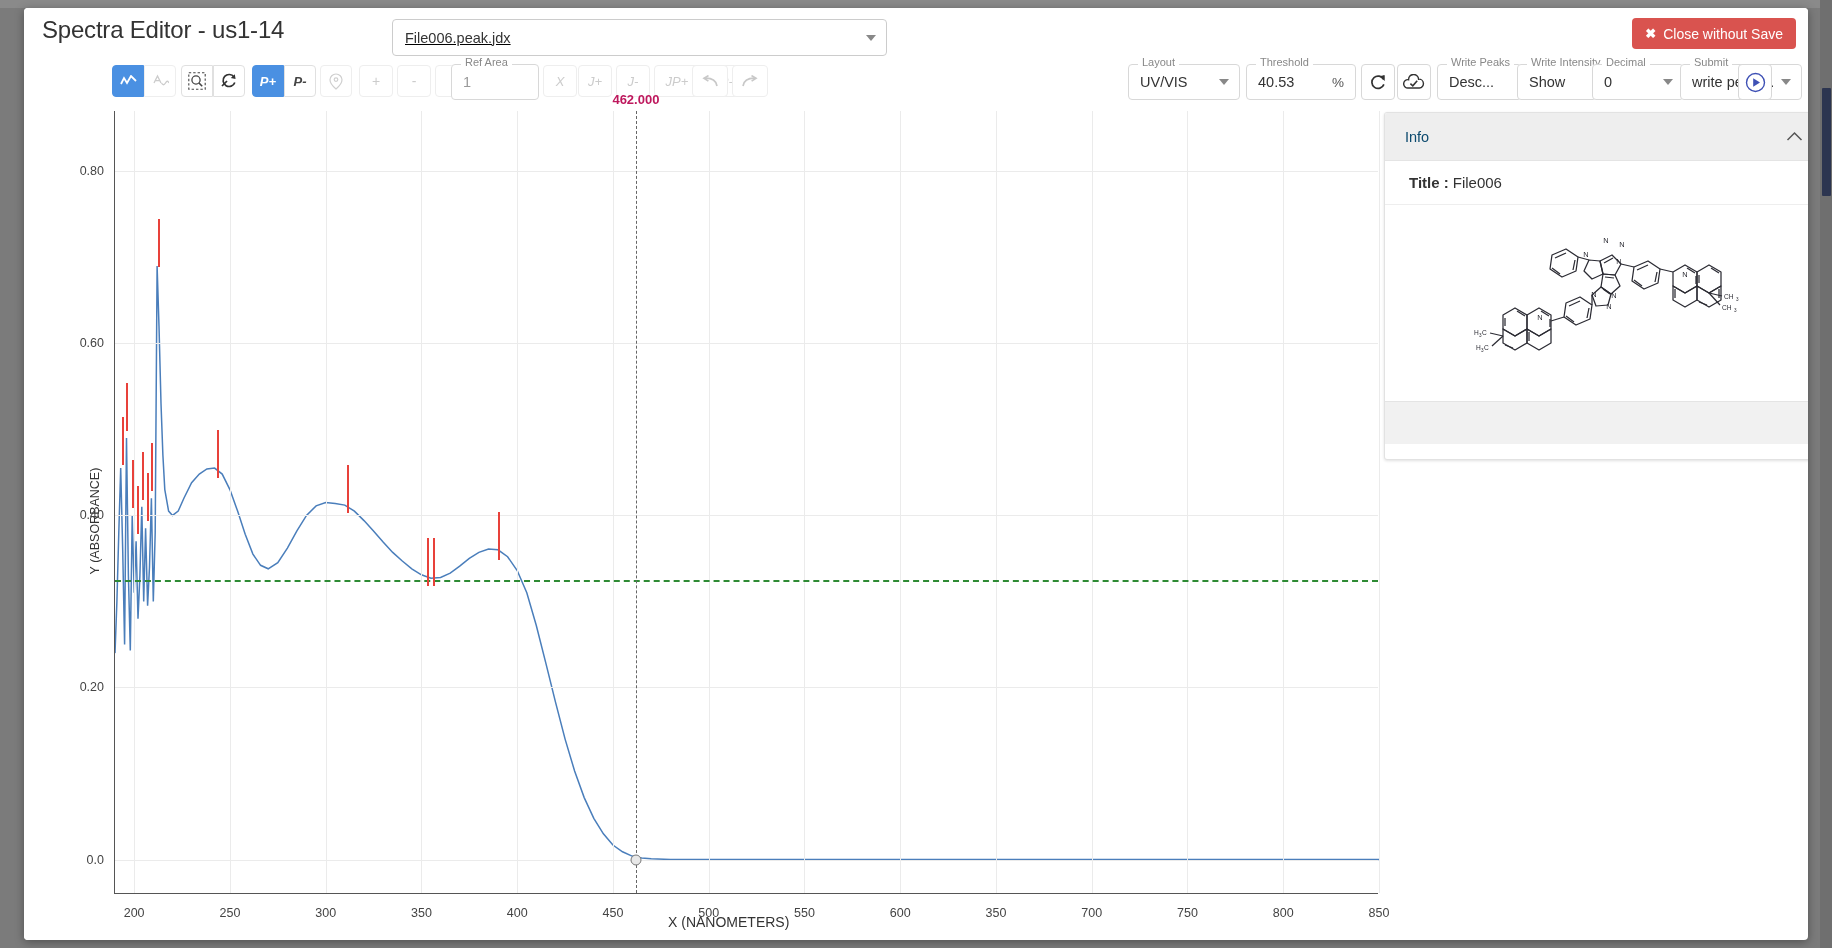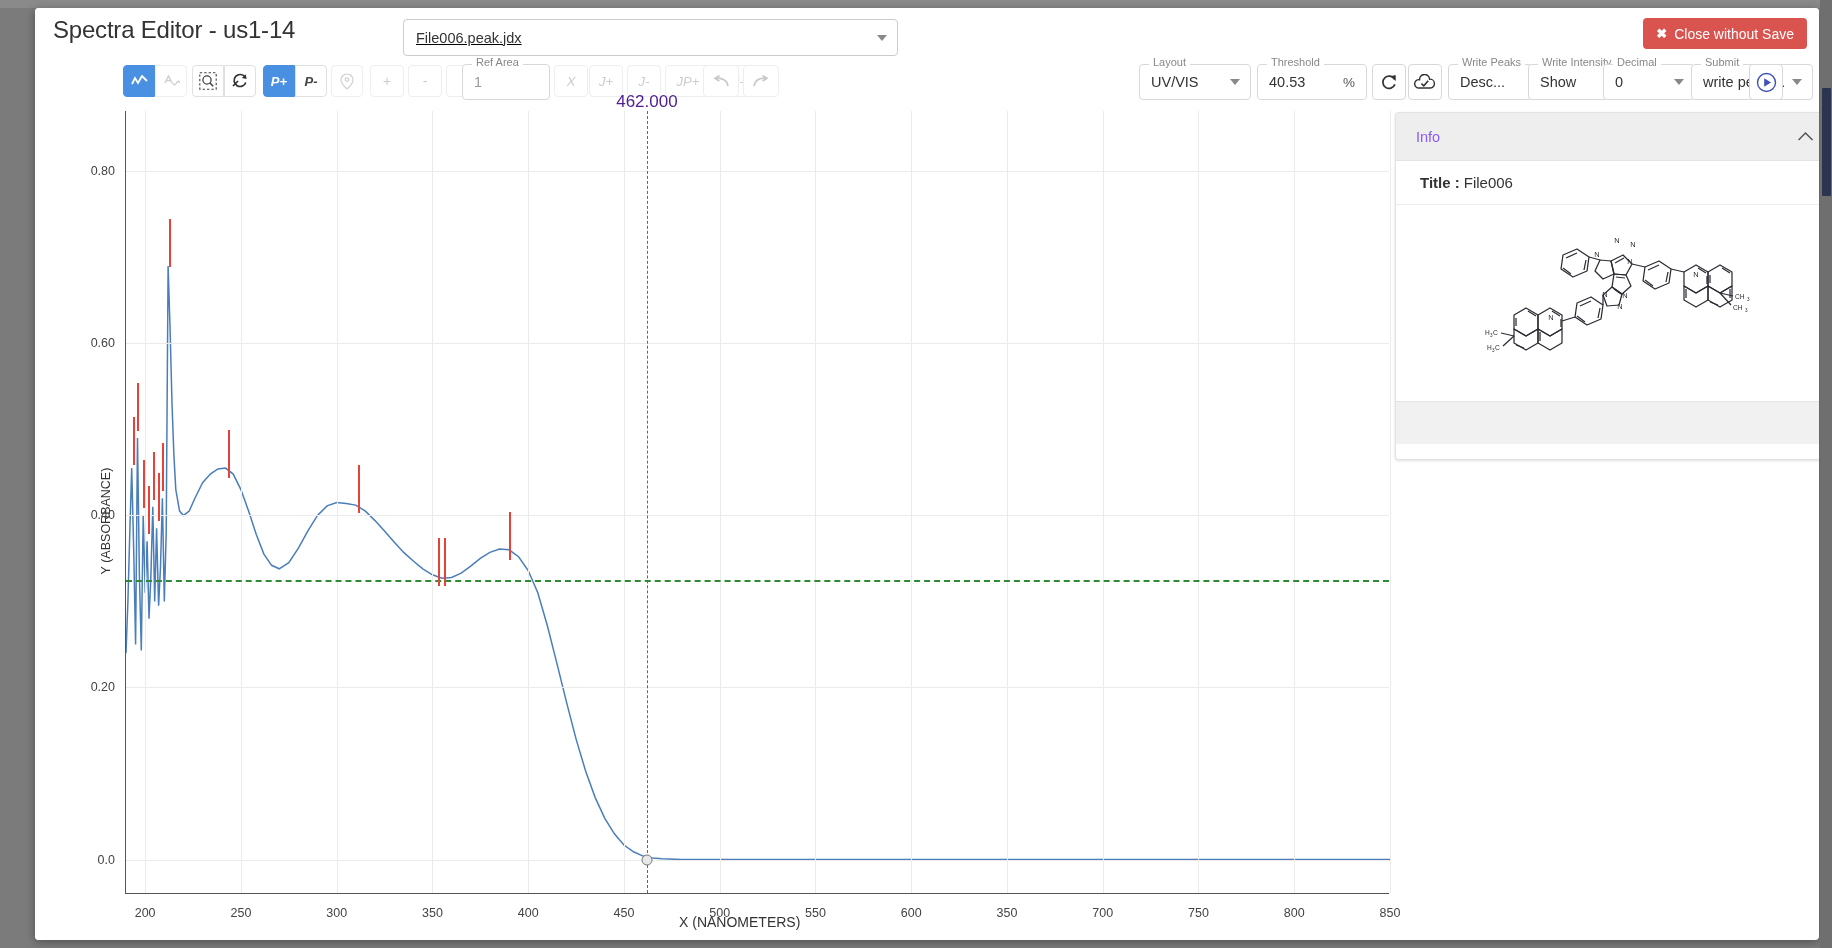--- a/index.html
+++ b/index.html
@@ -11,21 +11,20 @@
     overflow: hidden;
   }
   #app-window {
     position: absolute;
     left: 24px; top: 8px;
     width: 1784px; height: 932px;
     background: #ffffff;
     border-radius: 4px;
     box-shadow: 0 2px 10px rgba(0,0,0,.35);
     overflow: hidden;
-    margin-left: 11px;
   }
   
   #header {
     position: relative;
     height: 52px;
     background: #fff;
   }
   #page-title {
     position: absolute;
     left: 18px; top: 8px;
@@ -182,22 +181,22 @@
     border-top: 2px dashed #2e8b34;
     height: 0;
   }
   #cursor-line {
     position: absolute;
     top: 0; height: 100%;
     border-left: 1px dashed #666;
   }
   #cursor-label {
     position: absolute;
-    font-size: 17px; color: #4c1d95;
-    font-weight: normal;
+    font-size: 13px; color: #be185d;
+    font-weight: bold;
     transform: translateX(-50%);
     white-space: nowrap;
   }
   .peak-mark {
     position: absolute;
     width: 2px;
     background: #e8413a;
   }
   #cursor-dot {
     position: absolute;
@@ -220,21 +219,21 @@
     overflow: hidden;
   }
   #info-header {
     height: 48px;
     background: #eeeeee;
     display: flex; align-items: center;
     padding: 0 20px;
     cursor: pointer;
     border-bottom: 1px solid #e4e4e4;
   }
-  #info-header .ttl { font-size: 14.5px; color: #8b5cf6; flex: 1; }
+  #info-header .ttl { font-size: 14.5px; color: #0c4a6e; flex: 1; }
   #info-body { background: #fff; }
   #info-title-row {
     height: 44px;
     display: flex; align-items: center;
     padding: 0 24px;
     border-bottom: 1px solid #eee;
     font-size: 15px; color: #333;
   }
   #info-title-row b { margin-right: 4px; }
   #molecule-box {

